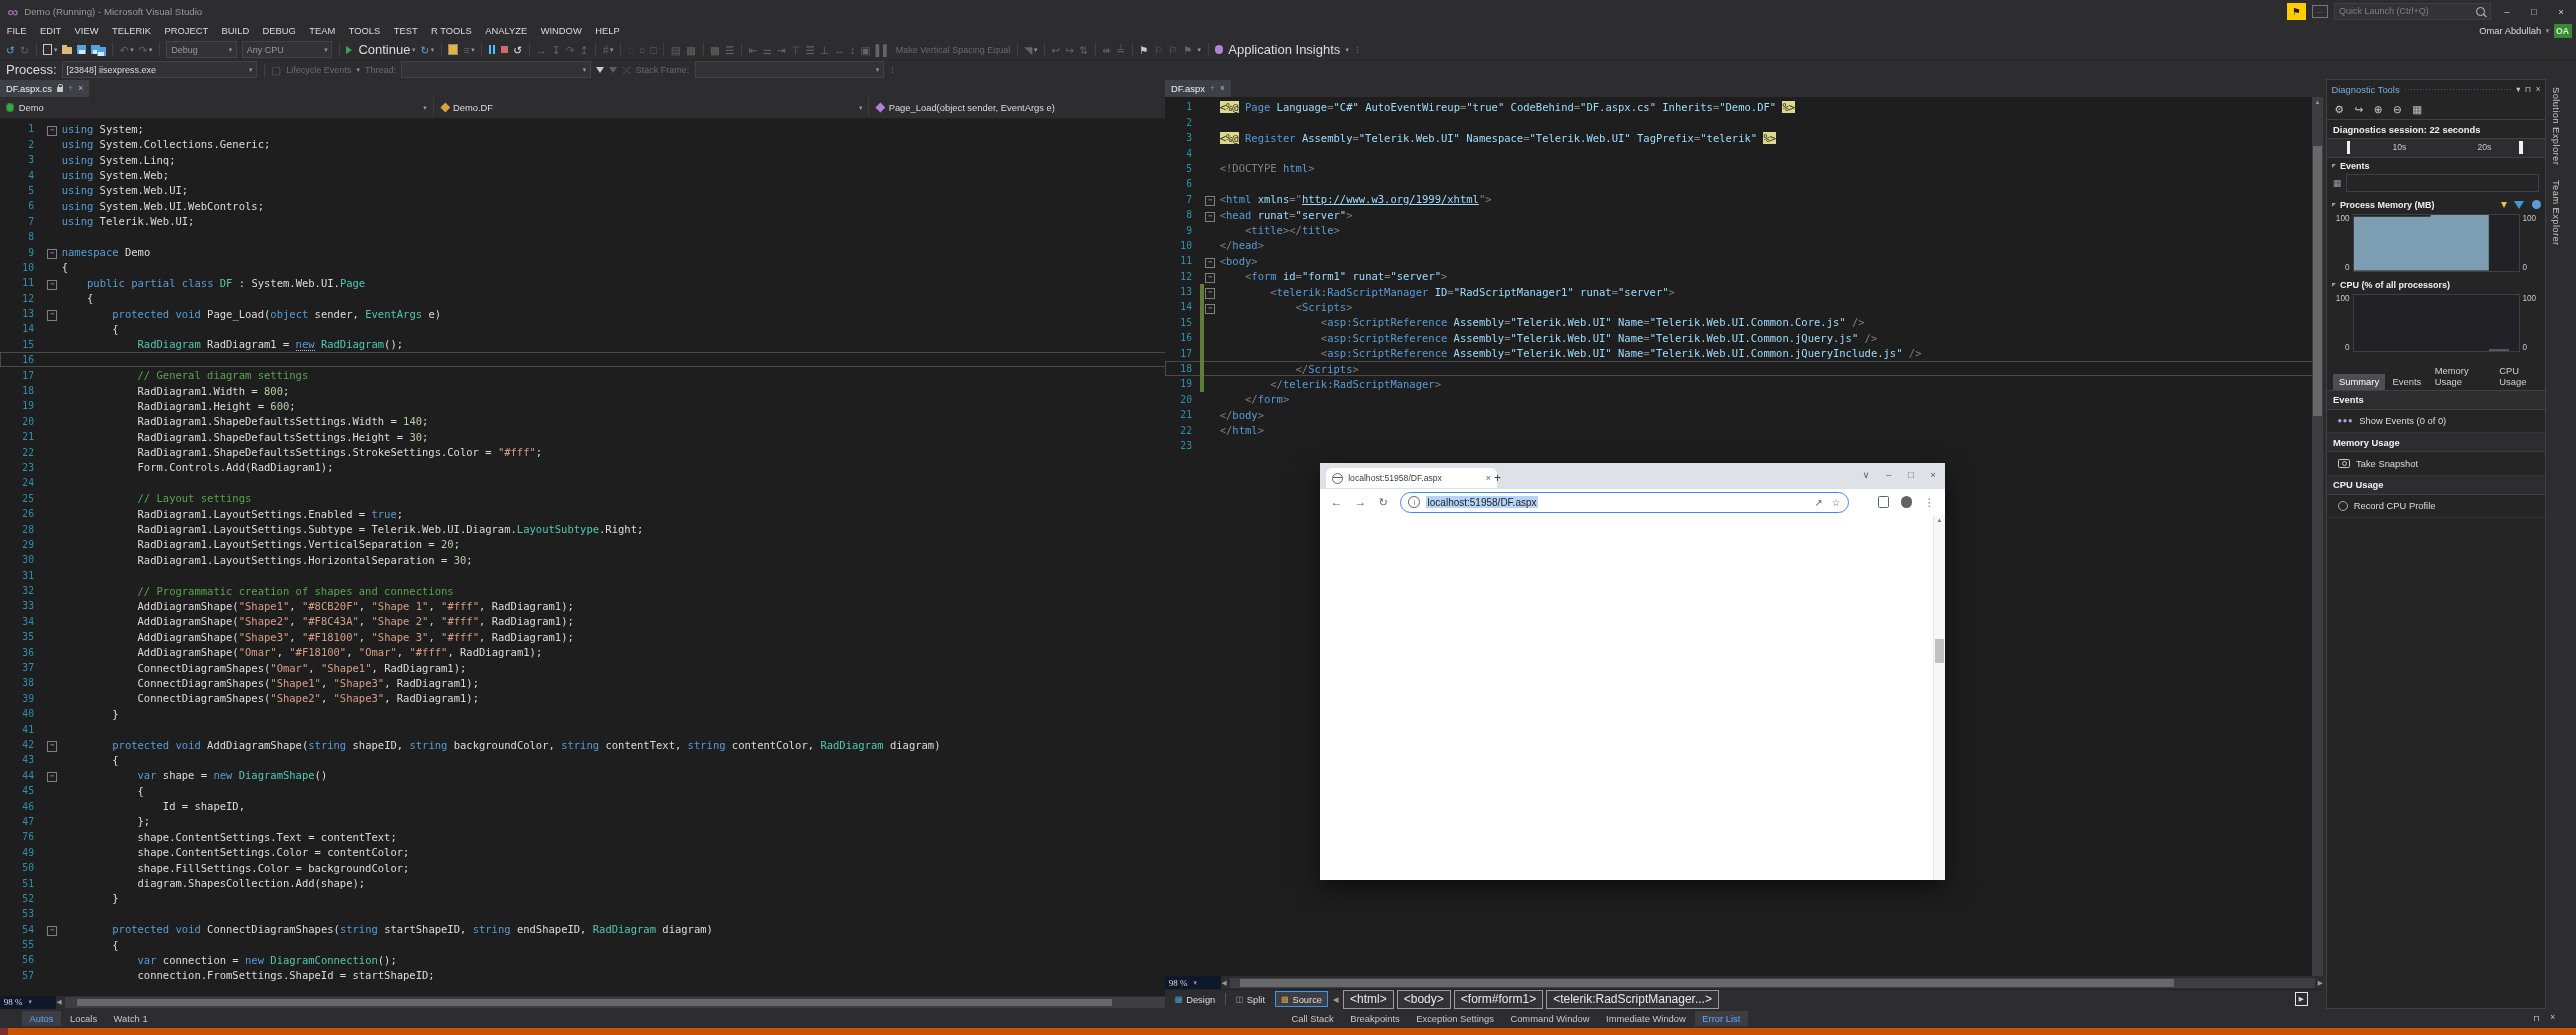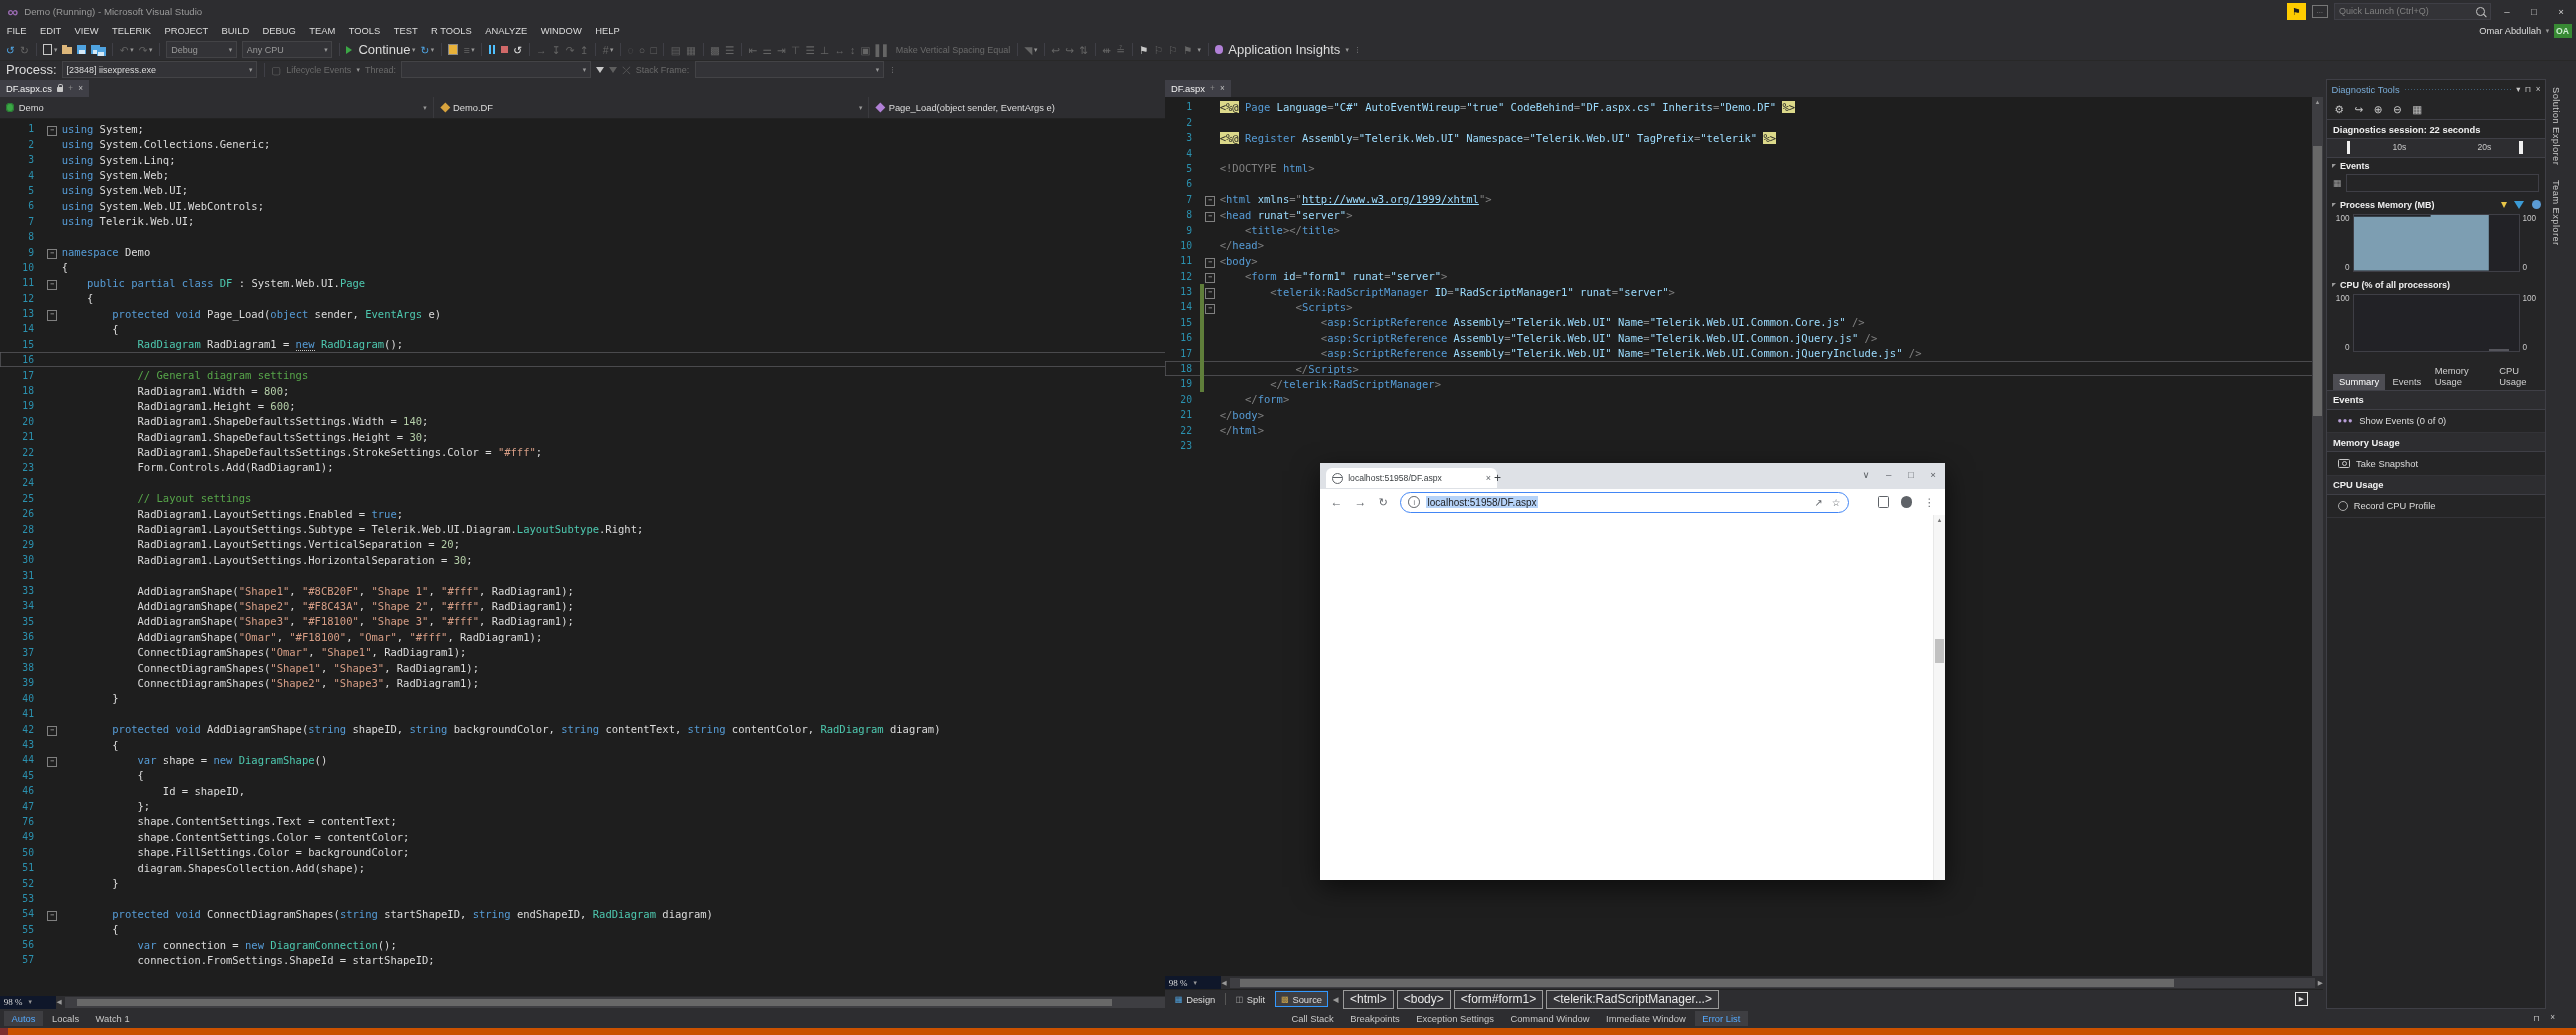--- a/index.html
+++ b/index.html
@@ -545,20 +545,26 @@
             <span class="fold"></span>
             <span class="txt"><span class="tk-p">            RadDiagram1.LayoutSettings.HorizontalSeparation = </span><span class="tk-n">30</span><span class="tk-p">;</span></span>
           </div>
           <div class="cl">
             <span class="ln">31</span>
             <span class="chg"></span>
             <span class="fold"></span>
             <span class="txt"></span>
           </div>
           <div class="cl">
+            <span class="ln">32</span>
+            <span class="chg"></span>
+            <span class="fold"></span>
+            <span class="txt"><span class="tk-p">            </span><span class="tk-c">// Programmatic creation of shapes and connections</span></span>
+          </div>
+          <div class="cl">
             <span class="ln">33</span>
             <span class="chg"></span>
             <span class="fold"></span>
             <span class="txt"><span class="tk-p">            AddDiagramShape(</span><span class="tk-s">"Shape1"</span><span class="tk-p">, </span><span class="tk-s">"#8CB20F"</span><span class="tk-p">, </span><span class="tk-s">"Shape 1"</span><span class="tk-p">, </span><span class="tk-s">"#fff"</span><span class="tk-p">, RadDiagram1);</span></span>
           </div>
           <div class="cl">
             <span class="ln">34</span>
             <span class="chg"></span>
             <span class="fold"></span>
             <span class="txt"><span class="tk-p">            AddDiagramShape(</span><span class="tk-s">"Shape2"</span><span class="tk-p">, </span><span class="tk-s">"#F8C43A"</span><span class="tk-p">, </span><span class="tk-s">"Shape 2"</span><span class="tk-p">, </span><span class="tk-s">"#fff"</span><span class="tk-p">, RadDiagram1);</span></span>
@@ -1002,21 +1008,21 @@
       </div>
   </aside>
 
   <aside class="abs" id="strip" style="top:0;bottom:0;">
     <div class="vtab">Solution Explorer</div>
     <div class="vtab">Team Explorer</div>
   </aside>
 </div>
 
 <div class="btabs">
-  <span id="btabs-left" style="display:flex;margin-left:4px;">
+  <span id="btabs-left" style="display:flex;margin-left:22px;">
       <span class="btab active">Autos</span>
       <span class="btab">Locals</span>
       <span class="btab">Watch 1</span>
     </span>
   <span class="bcenter" id="btabs-center">
       <span class="btab">Call Stack</span>
       <span class="btab">Breakpoints</span>
       <span class="btab">Exception Settings</span>
       <span class="btab">Command Window</span>
       <span class="btab">Immediate Window</span>

